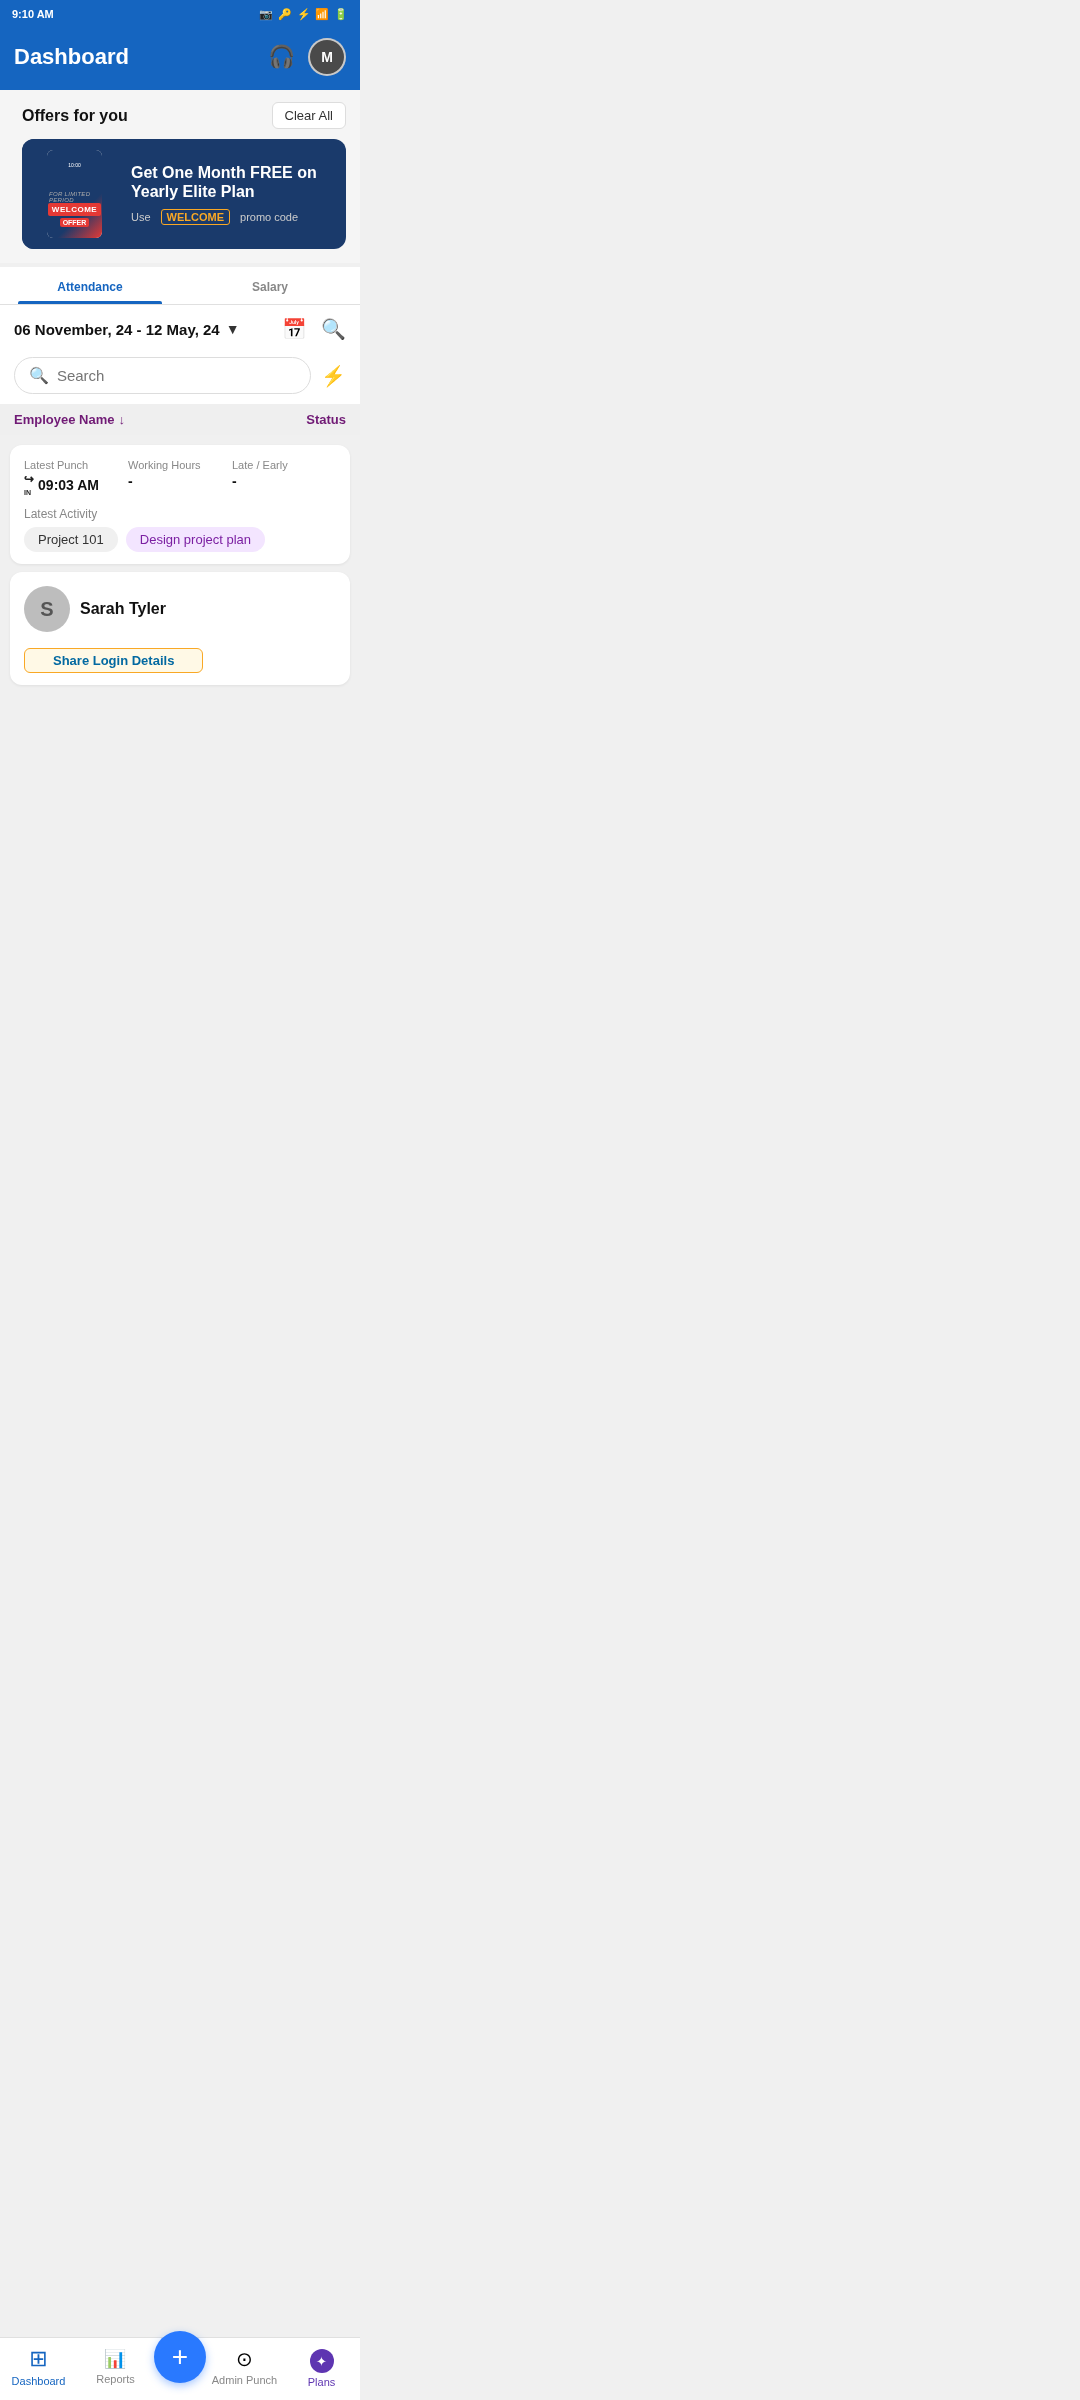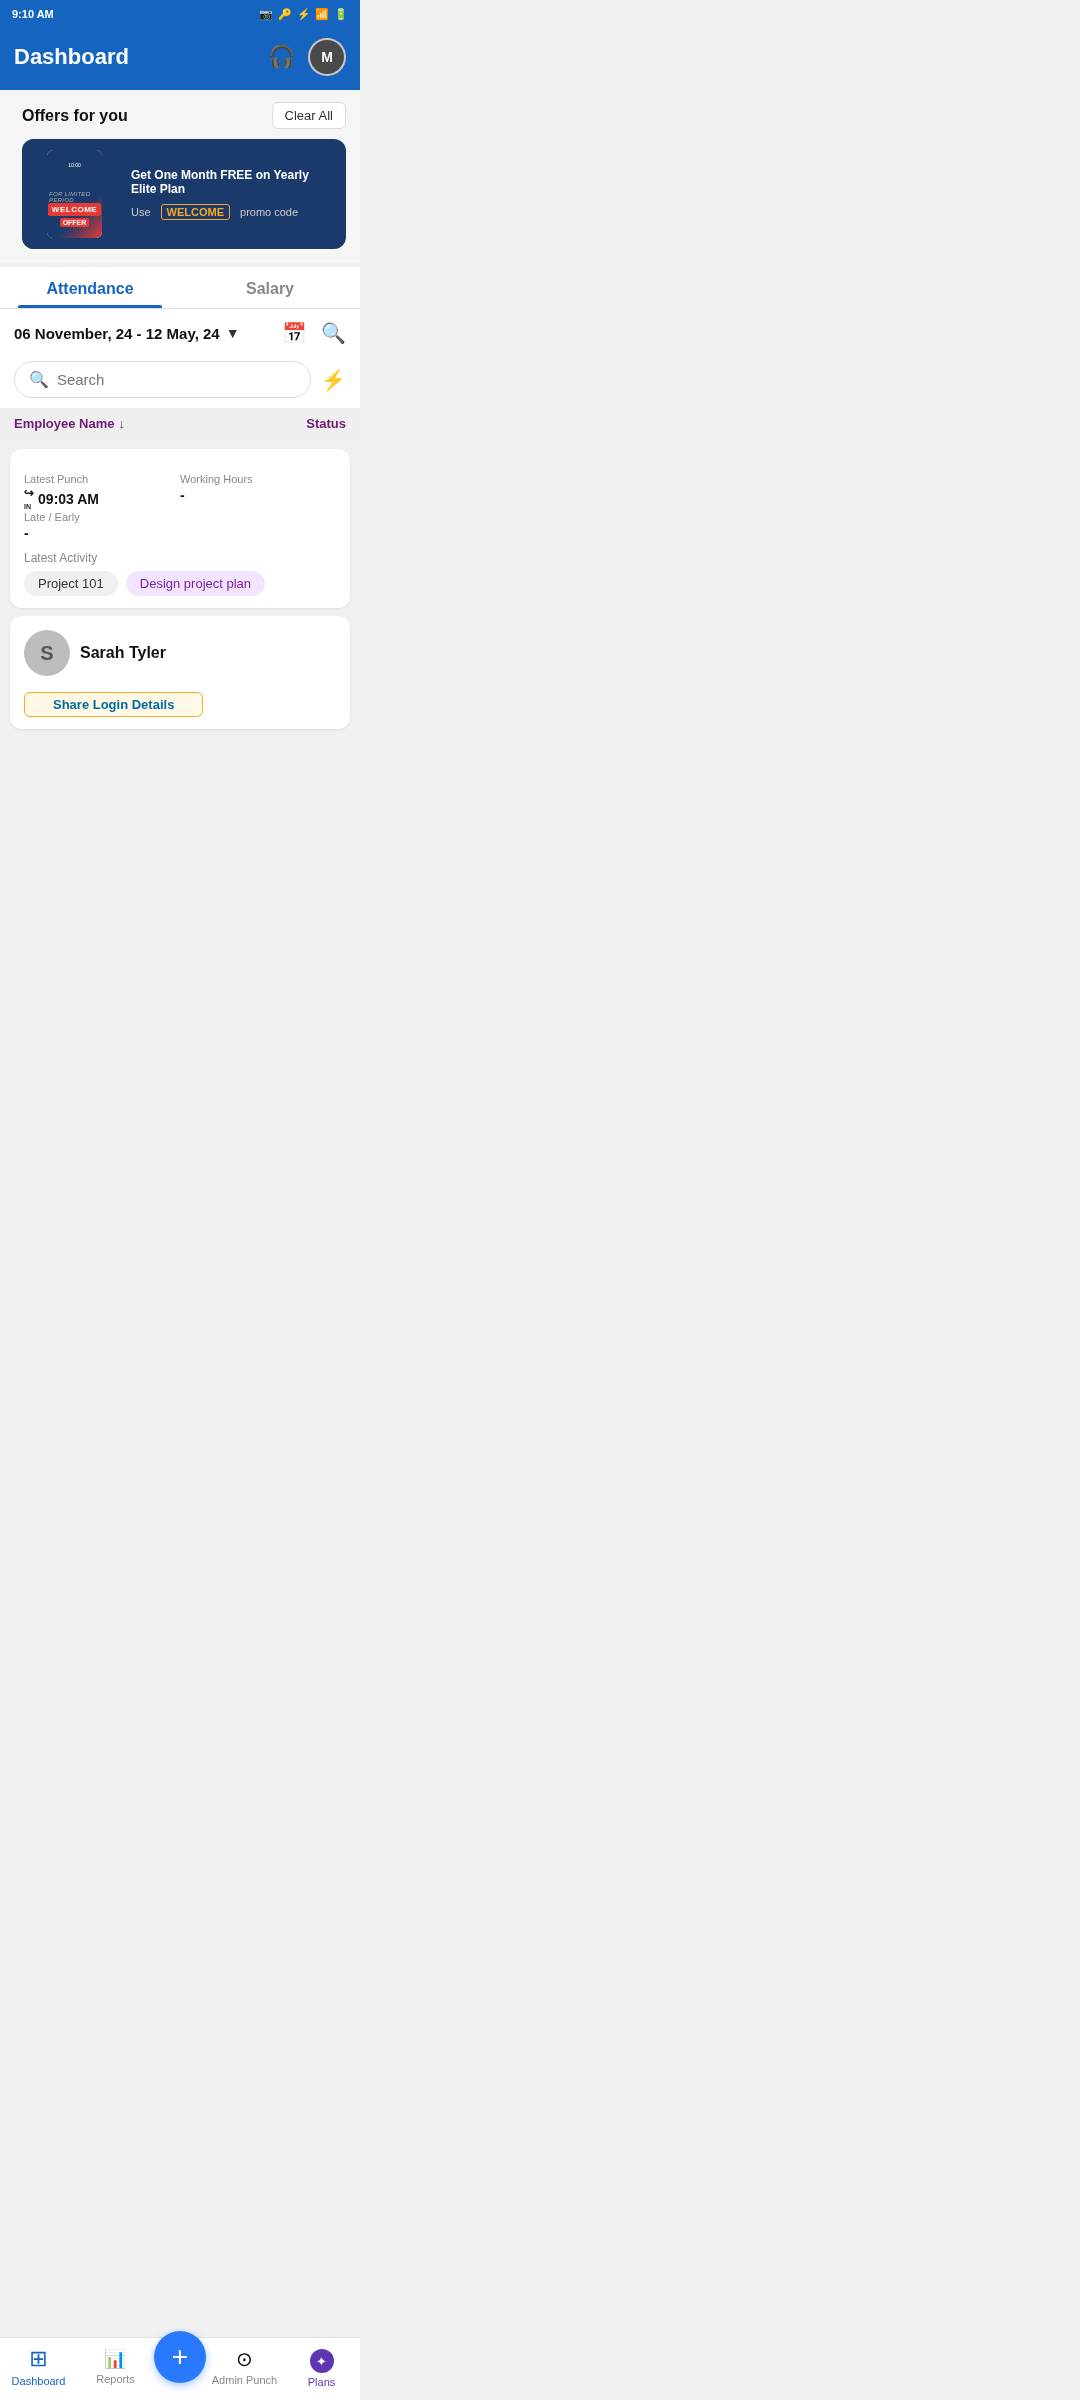--- a/index.html
+++ b/index.html
@@ -157,21 +157,21 @@
     }
     .offer-text-side {
       flex: 1;
       display: flex;
       flex-direction: column;
       justify-content: center;
       padding: 10px 10px 10px 4px;
     }
     .offer-main-text {
       color: white;
-      font-size: 12px;
+      font-size: 16px;
       font-weight: 700;
       line-height: 1.2;
       margin-bottom: 8px;
     }
     .offer-promo-line {
       color: #ccc;
       font-size: 11px;
       display: flex;
       align-items: center;
       gap: 10px;
@@ -190,21 +190,21 @@
     .tabs-row {
       background: white;
       display: flex;
       border-bottom: 1px solid #e0e0e0;
       margin-top: 4px;
     }
     .tab-item {
       flex: 1;
       text-align: center;
       padding: 13px 0 10px 0;
-      font-size: 16px;
+      font-size: 12px;
       font-weight: 600;
       color: #888;
       cursor: pointer;
       position: relative;
     }
     .tab-item.active {
       color: #1565c0;
     }
     .tab-item.active::after {
       content: '';
@@ -347,24 +347,23 @@
       background: white;
       display: flex;
       align-items: center;
       justify-content: center;
       cursor: pointer;
       color: #2979ff;
       font-size: 18px;
     }
     .punch-stats {
       display: grid;
-      grid-template-columns: 1fr 1fr;
+      grid-template-columns: 1fr 1fr 1fr;
       gap: 0;
       margin-bottom: 10px;
-      margin-top: 10px;
     }
     .stat-col {
       display: flex;
       flex-direction: column;
       gap: 2px;
     }
     .stat-label {
       font-size: 11px;
       color: #888;
       font-weight: 500;

